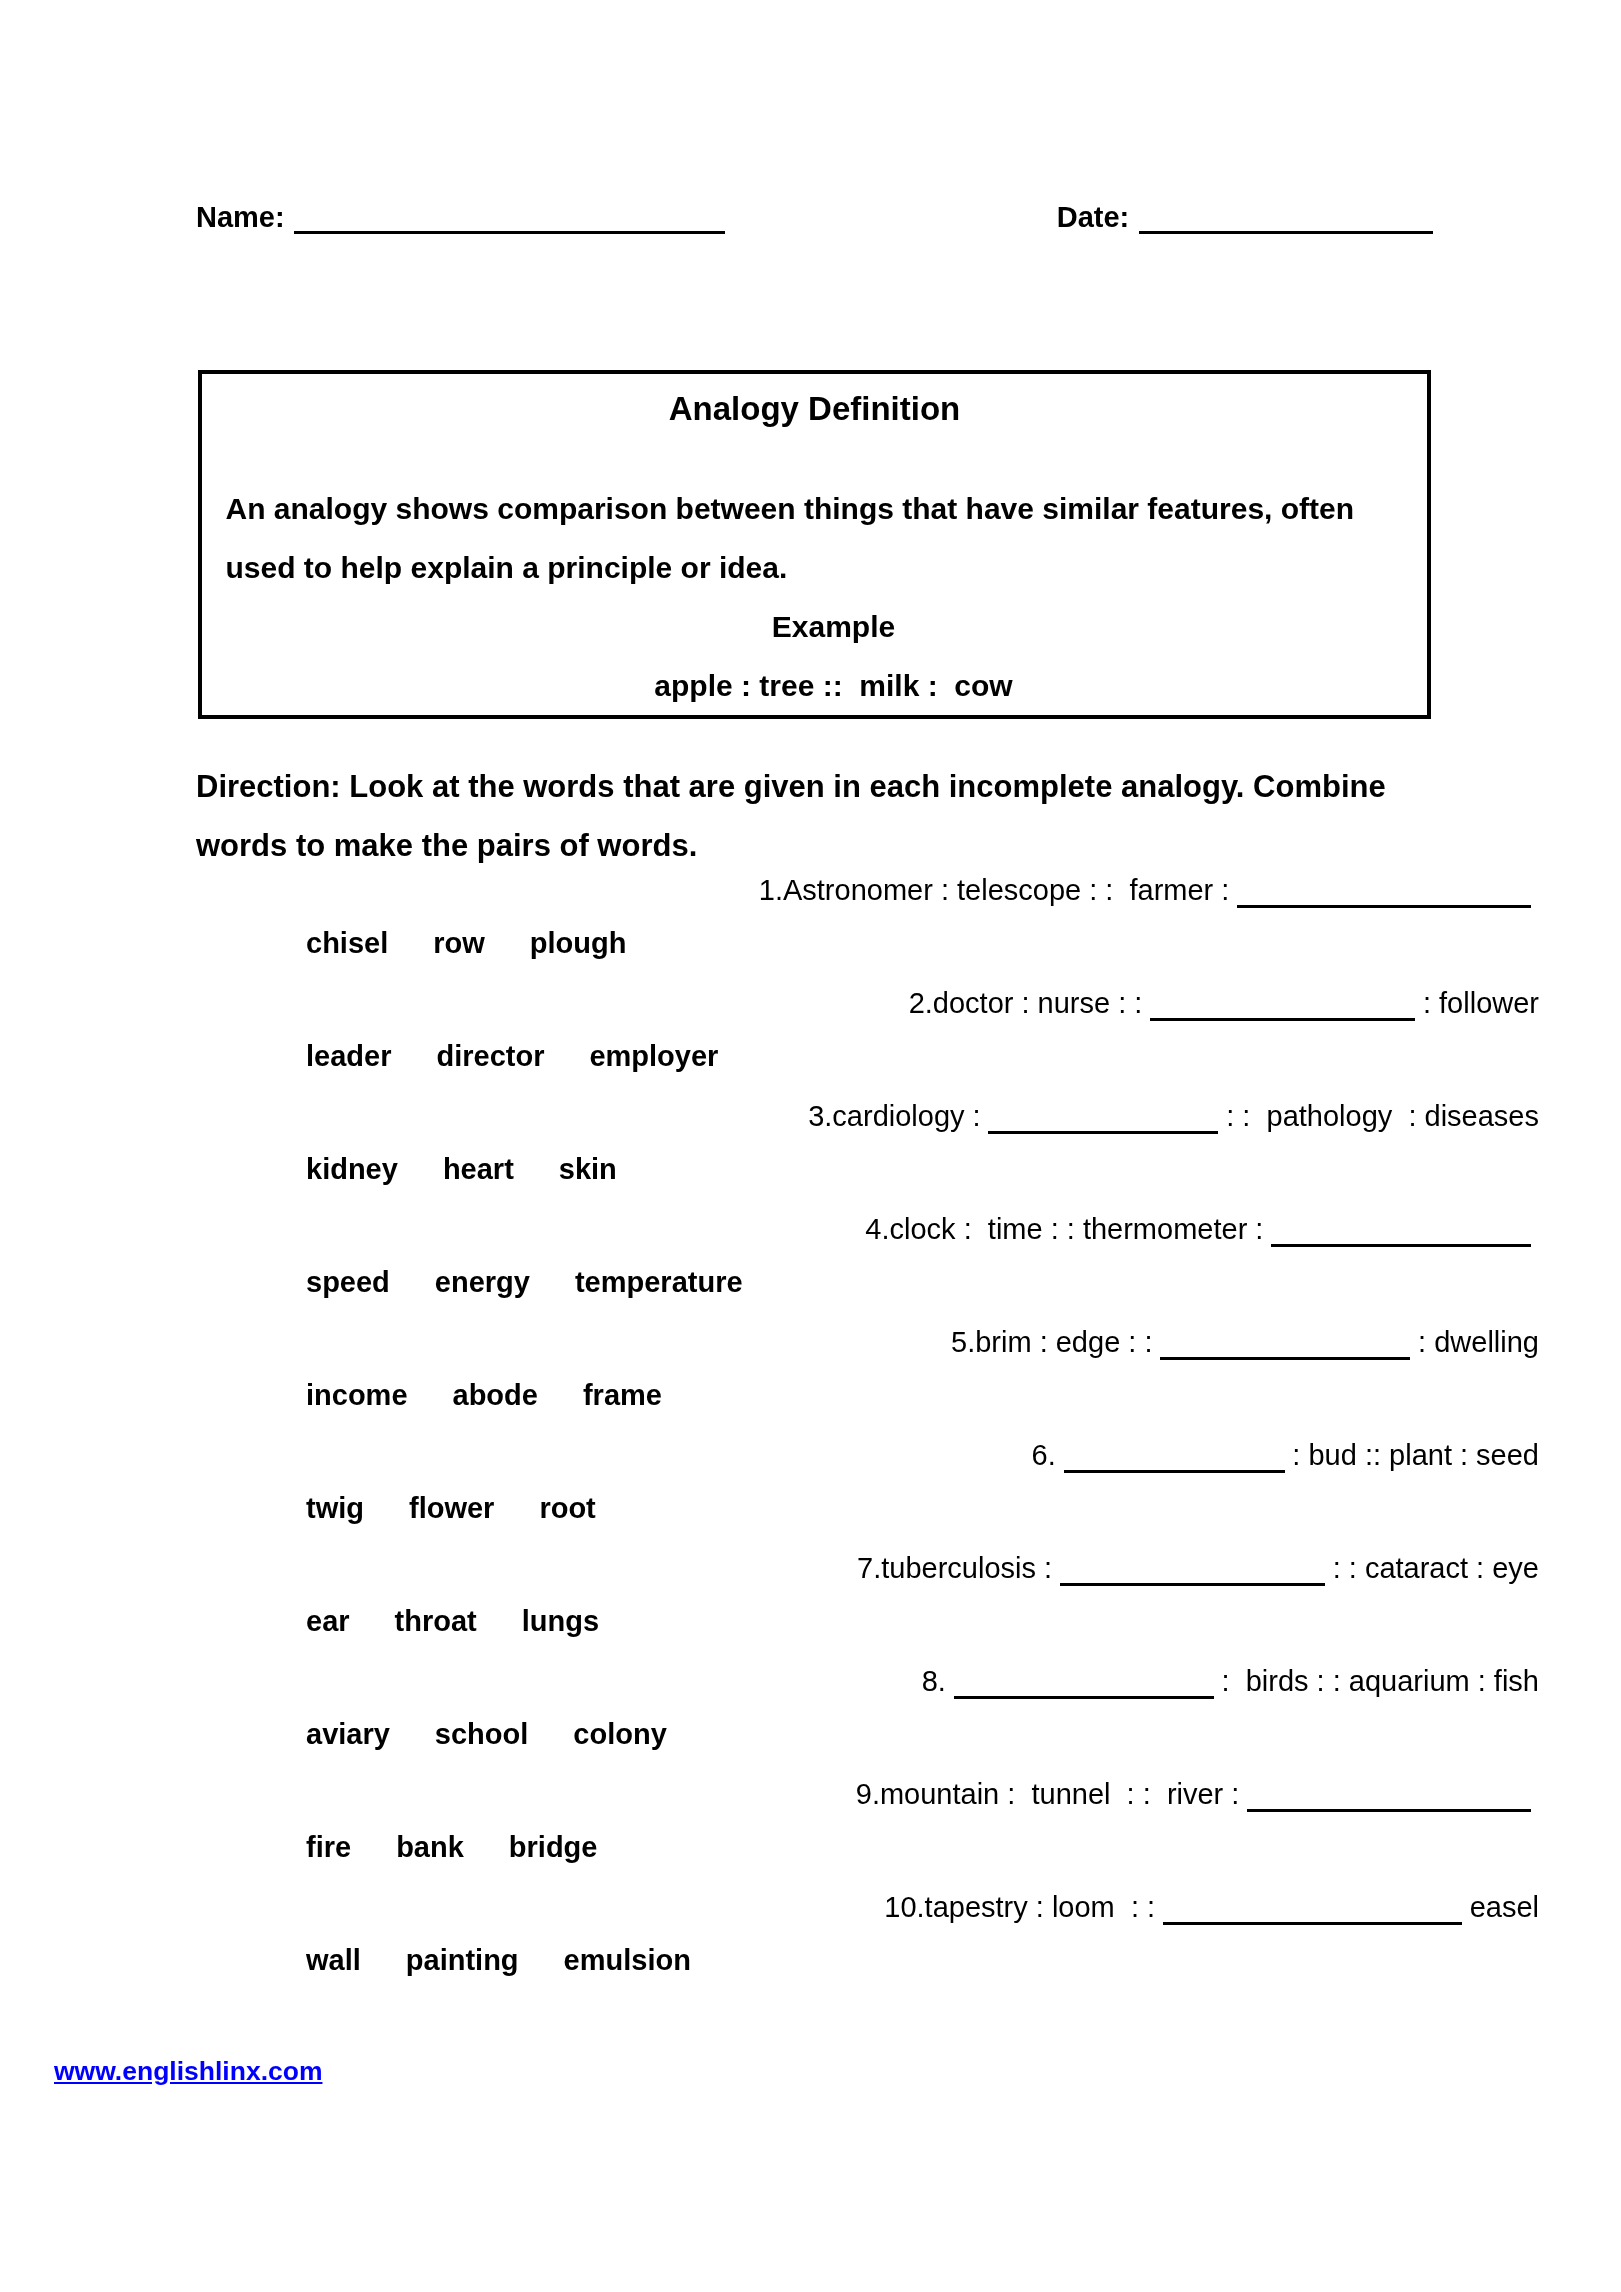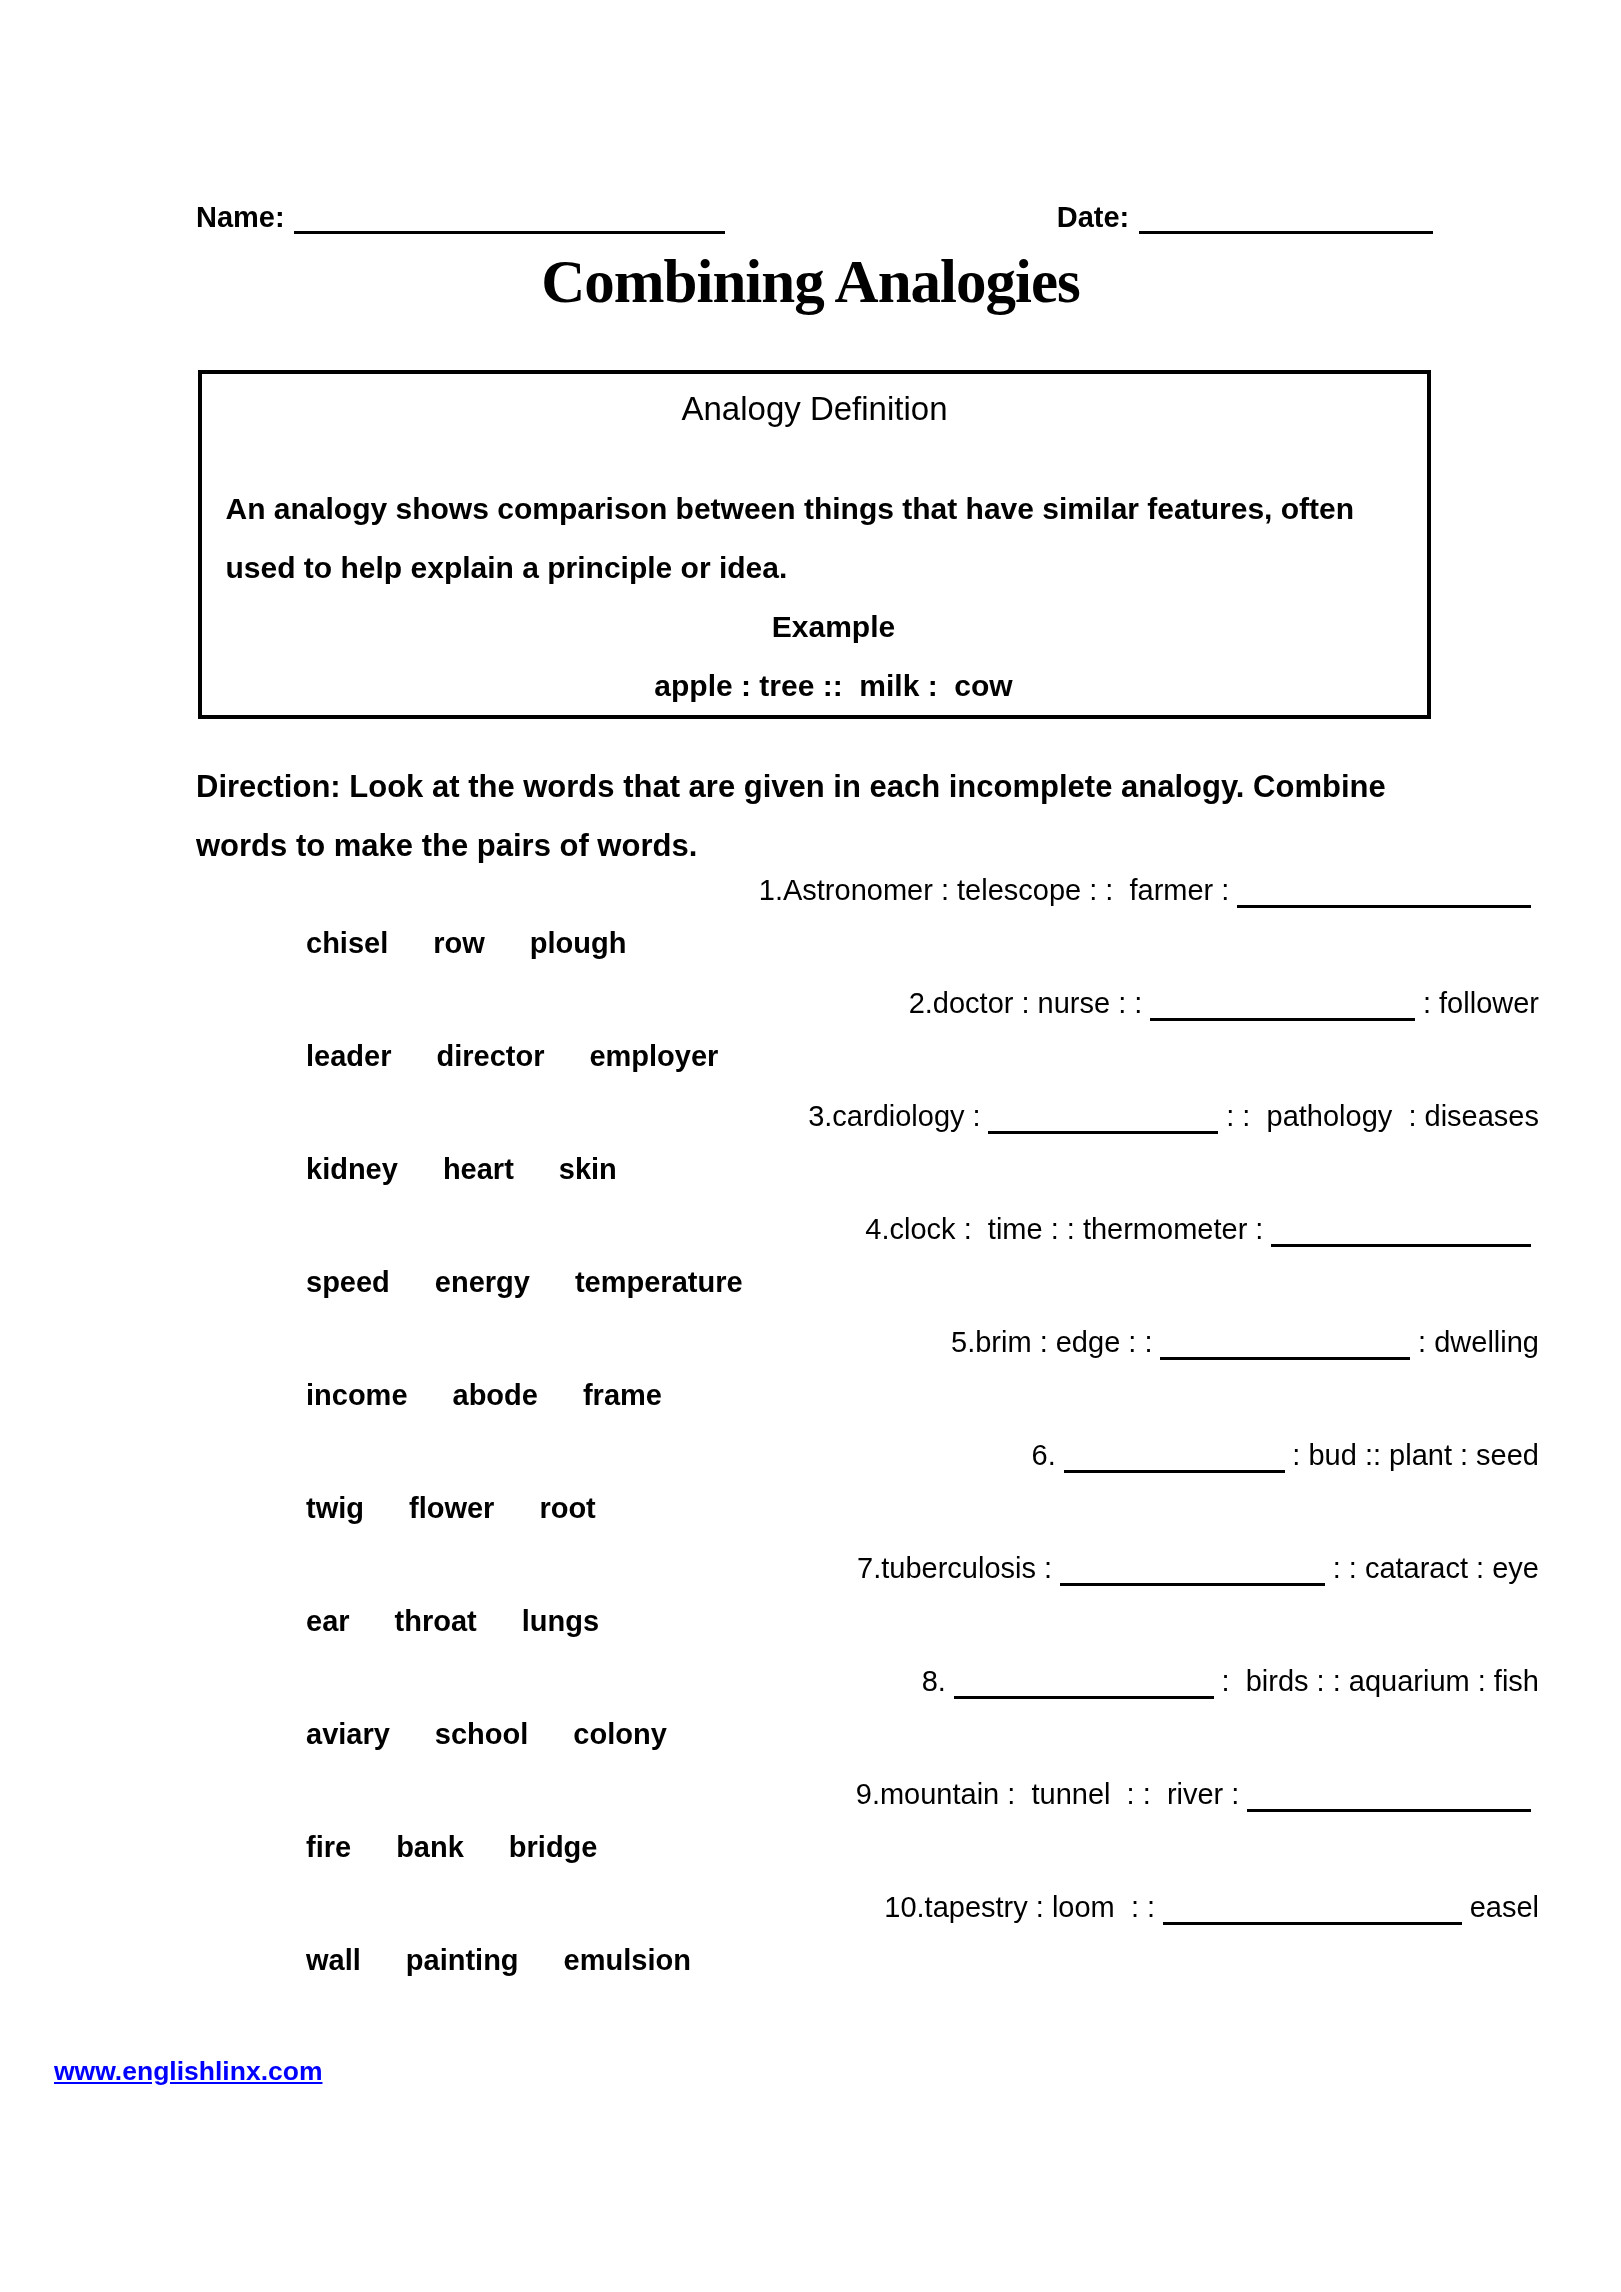--- a/index.html
+++ b/index.html
@@ -54,21 +54,21 @@
     position: absolute;
     top: 370px; left: 198px;
     width: 1225px;
     height: 341px;
     border: 4.9px solid #000;
     box-sizing: content-box;
   }
   .def-heading {
     margin-top: 15.7px;
     text-align: center;
-    font-weight: normal;
+    font-weight: bold;
     font-size: 33px;
   }
   .def-body {
     margin: 51px 23.5px 0 23.5px;
     font-weight: bold;
     font-size: 30px;
     line-height: 59px;
   }
   .def-example-label, .def-example {
     text-align: center;
@@ -143,21 +143,20 @@
     <div class="field">
       <span>Name:</span>
       <span class="write-line name-line"></span>
     </div>
     <div class="field">
       <span>Date:</span>
       <span class="write-line date-line"></span>
     </div>
   </div>
 
-  <h1 class="title">Combining Analogies</h1>
 
   <div class="def-box">
     <div class="def-heading">Analogy Definition</div>
     <p class="def-body">An analogy shows comparison between things that have similar features, often used to help explain a principle or idea.</p>
     <div class="def-example-label">Example</div>
     <div class="def-example">apple : tree ::  milk :  cow</div>
   </div>
 
   <p class="direction">Direction: Look at the words that are given in each incomplete analogy. Combine words to make the pairs of words.</p>
 

